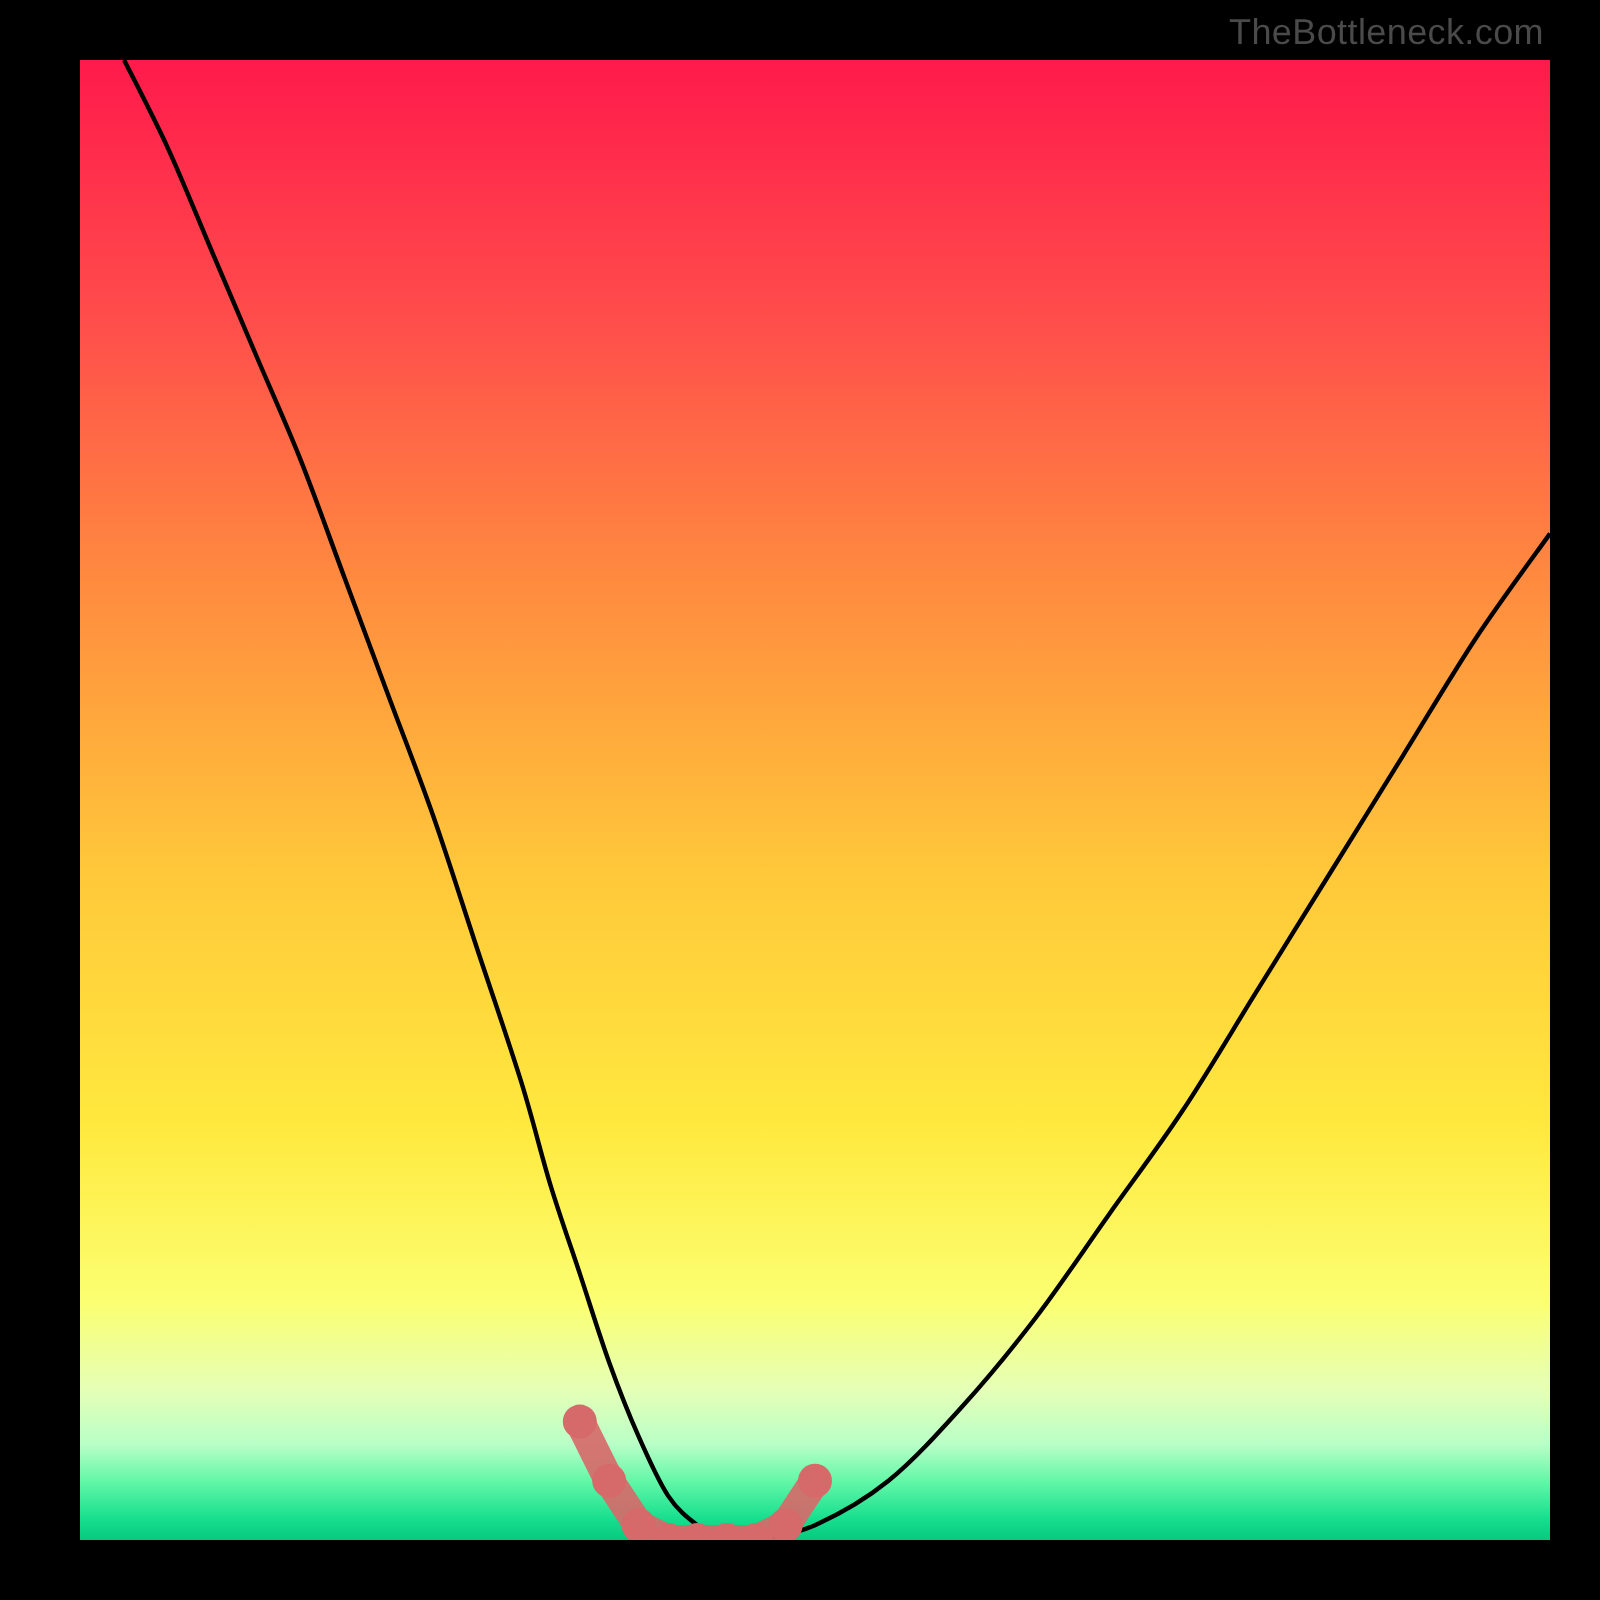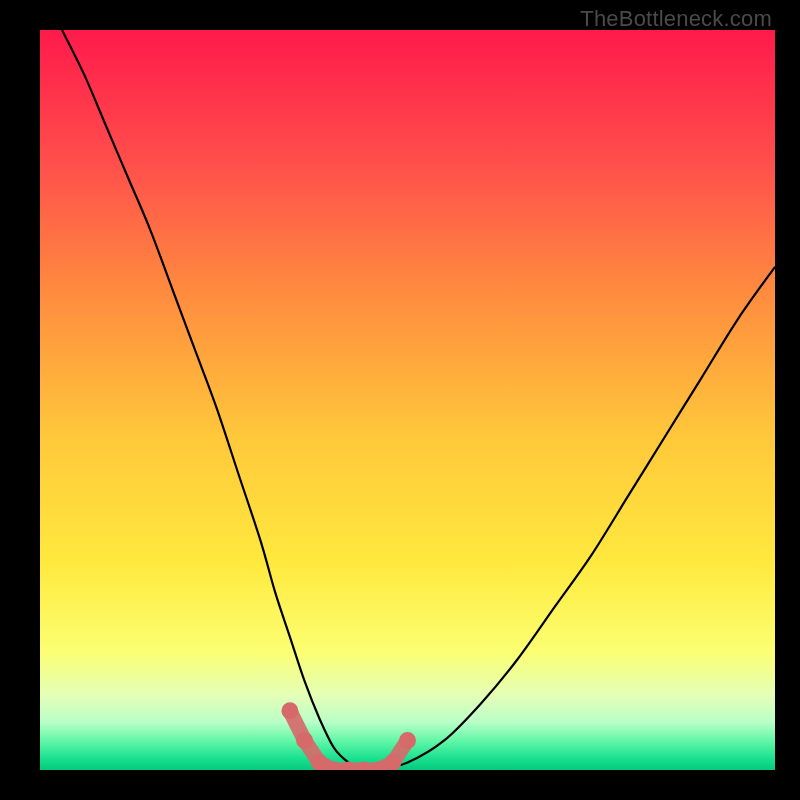--- a/index.html
+++ b/index.html
@@ -29,21 +29,21 @@
   }
   .gradient-bg {
     position: absolute;
     inset: 0;
   }
   .watermark {
     position: absolute;
     top: 6px;
     right: 28px;
     color: #4a4a4a;
-    font-size: 22px;
+    font-size: 18px;
     font-weight: 500;
     letter-spacing: 0.2px;
   }
   svg.curve-layer {
     position: absolute;
     left: 0;
     top: 0;
     width: 735px;
     height: 740px;
   }

